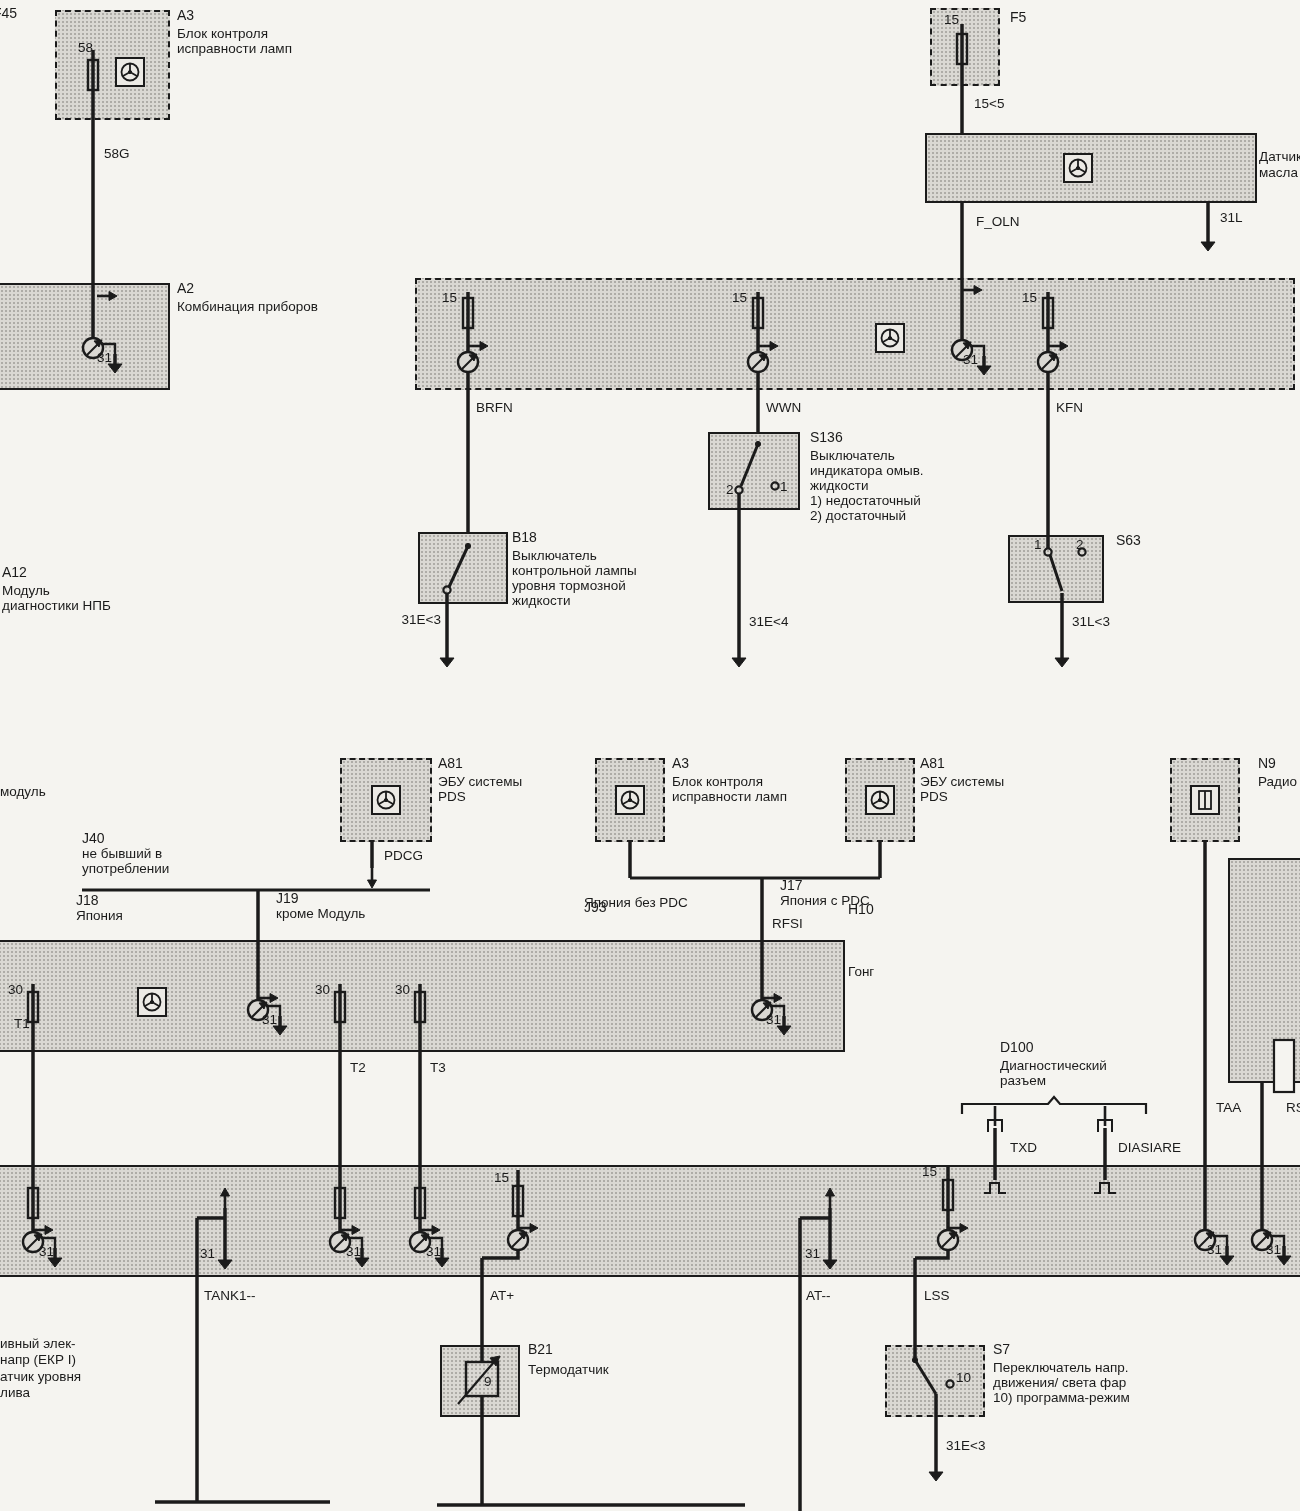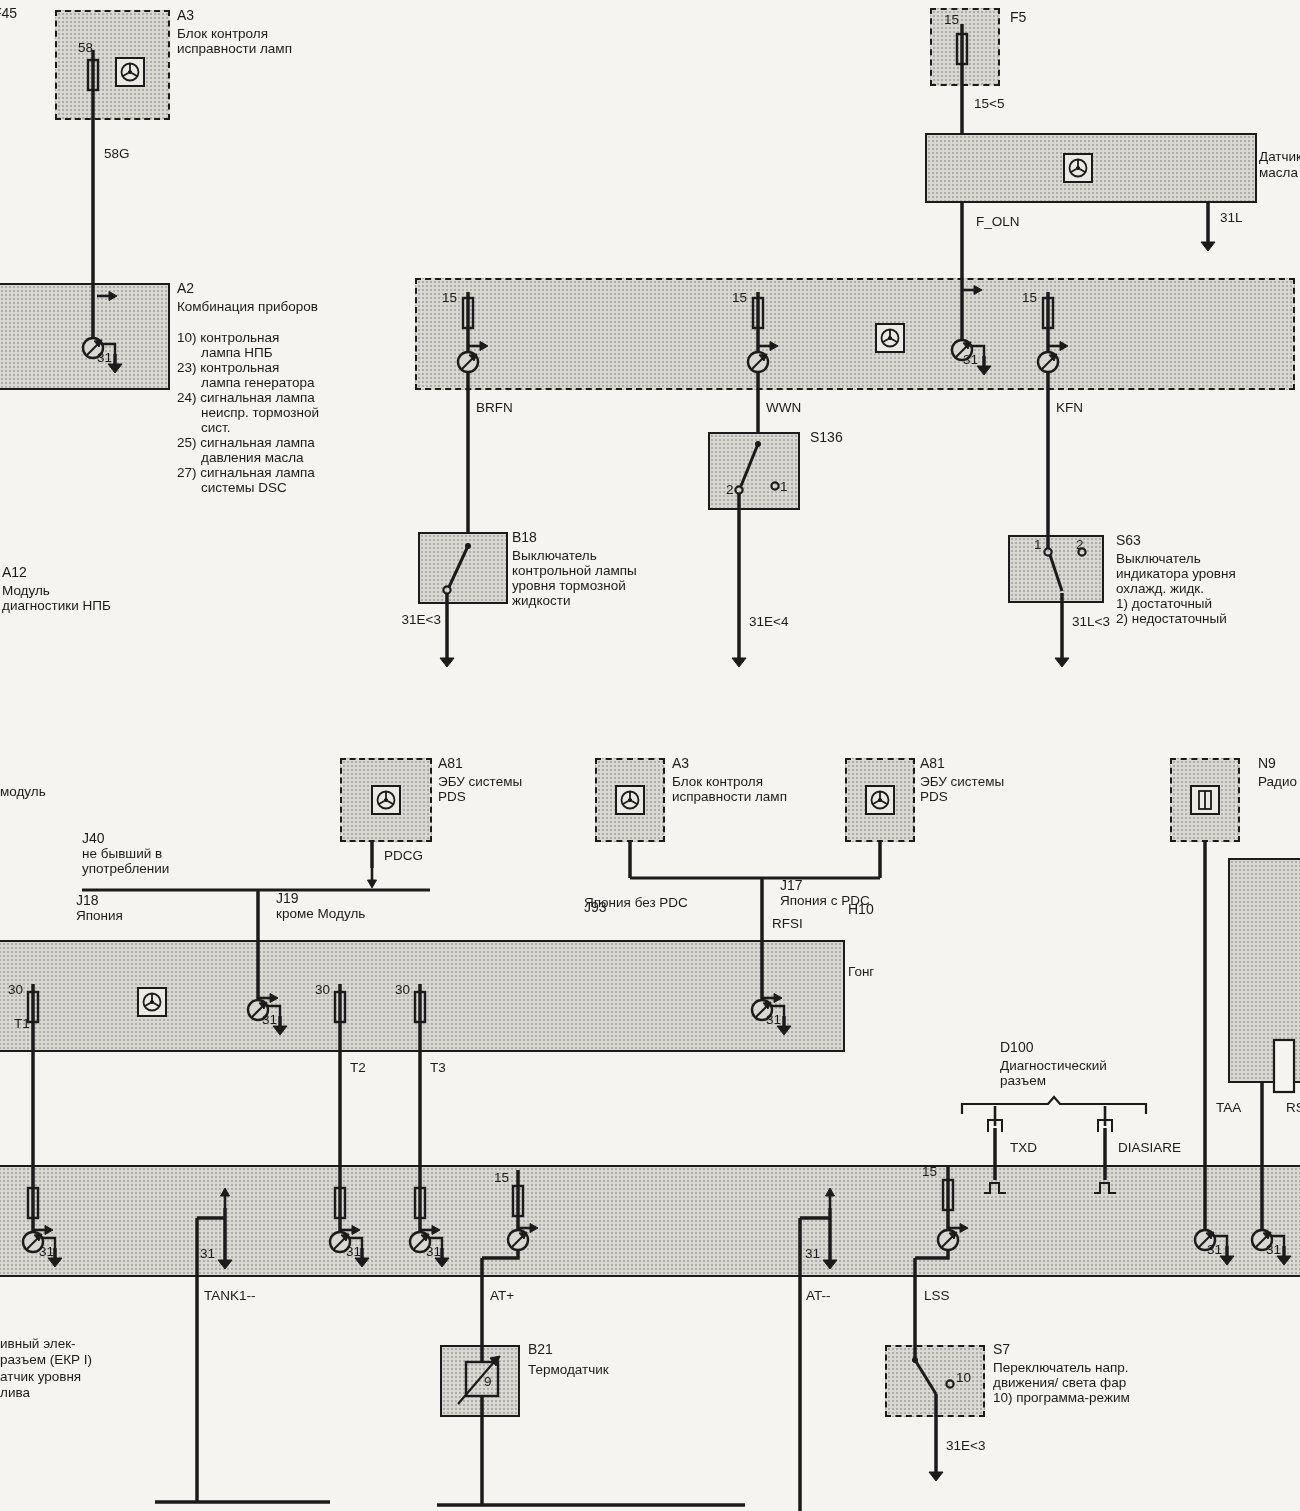--- a/index.html
+++ b/index.html
@@ -269,27 +269,20 @@
     </g>
   </svg>
 
   <div class="lbl code" style="left:-7px;top:6px">F45</div>
   <div class="lbl" style="left:78px;top:40px">58</div>
   <div class="lbl code" style="left:177px;top:8px">A3</div>
   <div class="par" style="left:177px;top:26px;width:125px">Блок контроля исправности ламп</div>
   <div class="lbl" style="left:104px;top:146px">58G</div>
   <div class="lbl code" style="left:177px;top:281px">A2</div>
   <div class="par" style="left:177px;top:299px;width:142px">Комбинация приборов</div>
-  <div class="par" style="left:177px;top:330px;width:142px">
-    <div class="hang">10) контрольная лампа НПБ</div>
-    <div class="hang">23) контрольная лампа генератора</div>
-    <div class="hang">24) сигнальная лампа неиспр. тормозной сист.</div>
-    <div class="hang">25) сигнальная лампа давления масла</div>
-    <div class="hang">27) сигнальная лампа системы DSC</div>
-  </div>
   <div class="lbl" style="left:97px;top:350px">31</div>
   <div class="lbl code" style="left:2px;top:565px">А12</div>
   <div class="par" style="left:2px;top:583px;width:112px">Модуль диагностики НПБ</div>
 
   <div class="lbl" style="left:944px;top:12px">15</div>
   <div class="lbl code" style="left:1010px;top:10px">F5</div>
   <div class="lbl" style="left:974px;top:96px">15&lt;5</div>
   <div class="lbl code" style="left:1326px;top:131px">B625</div>
   <div class="lbl" style="left:1259px;top:149px">Датчик</div>
   <div class="lbl" style="left:1259px;top:165px">масла</div>
@@ -302,30 +295,30 @@
   <div class="lbl" style="left:963px;top:352px">31</div>
   <div class="lbl" style="left:476px;top:400px">BRFN</div>
   <div class="lbl" style="left:766px;top:400px">WWN</div>
   <div class="lbl" style="left:1056px;top:400px">KFN</div>
 
   <div class="lbl code" style="left:512px;top:530px">B18</div>
   <div class="par" style="left:512px;top:548px;width:128px">Выключатель контрольной лампы уровня тормозной жидкости</div>
   <div class="lbl rt" style="left:395px;top:612px;width:46px">31E&lt;3</div>
 
   <div class="lbl code" style="left:810px;top:430px">S136</div>
+  <div class="par" style="left:810px;top:448px;width:150px">
+    <div>Выключатель индикатора омыв. жидкости</div>
+    <div>1) недостаточный</div>
+    <div>2) достаточный</div>
+  </div>
   <div class="lbl" style="left:726px;top:482px">2</div>
   <div class="lbl" style="left:780px;top:479px">1</div>
   <div class="lbl" style="left:749px;top:614px">31E&lt;4</div>
 
   <div class="lbl code" style="left:1116px;top:533px">S63</div>
-  <div class="par" style="left:1116px;top:551px;width:150px">
-    <div>Выключатель индикатора уровня охлажд. жидк.</div>
-    <div>1) достаточный</div>
-    <div>2) недостаточный</div>
-  </div>
   <div class="lbl" style="left:1034px;top:537px">1</div>
   <div class="lbl" style="left:1076px;top:537px">2</div>
   <div class="lbl" style="left:1072px;top:614px">31L&lt;3</div>
 
   <div class="lbl" style="left:0px;top:784px">модуль</div>
   <div class="lbl code" style="left:438px;top:756px">A81</div>
   <div class="par" style="left:438px;top:774px;width:110px">ЭБУ системы PDS</div>
   <div class="lbl" style="left:384px;top:848px">PDCG</div>
   <div class="lbl code" style="left:82px;top:831px">J40</div>
   <div class="par" style="left:82px;top:846px;width:135px">не бывший в употреблении</div>
@@ -383,17 +376,17 @@
   <div class="lbl" style="left:528px;top:1362px">Термодатчик</div>
   <div class="lbl" style="left:484px;top:1374px">9</div>
   <div class="lbl code" style="left:993px;top:1342px">S7</div>
   <div class="par" style="left:993px;top:1360px;width:140px">
     <div>Переключатель напр. движения/ света фар</div>
     <div class="hang">10) программа-режим</div>
   </div>
   <div class="lbl" style="left:956px;top:1370px">10</div>
   <div class="lbl" style="left:946px;top:1438px">31E&lt;3</div>
   <div class="lbl" style="left:0px;top:1336px">ивный элек-</div>
-  <div class="lbl" style="left:0px;top:1352px">разъем (ЕКР I)</div>
+  <div class="lbl" style="left:0px;top:1352px">напр (ЕКР I)</div>
   <div class="lbl" style="left:0px;top:1369px">атчик уровня</div>
   <div class="lbl" style="left:0px;top:1385px">лива</div>
 
 </div>
 
 </body></html>

